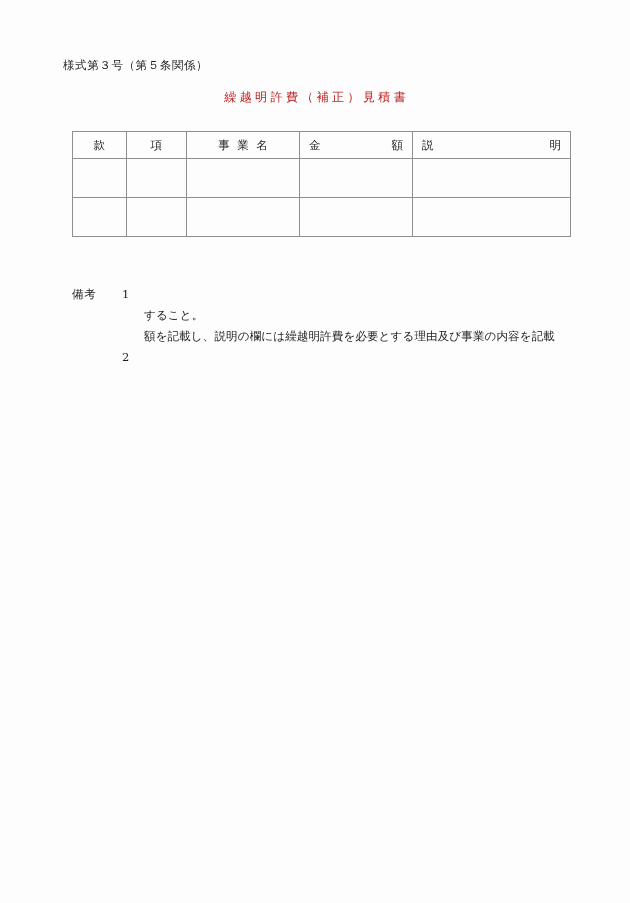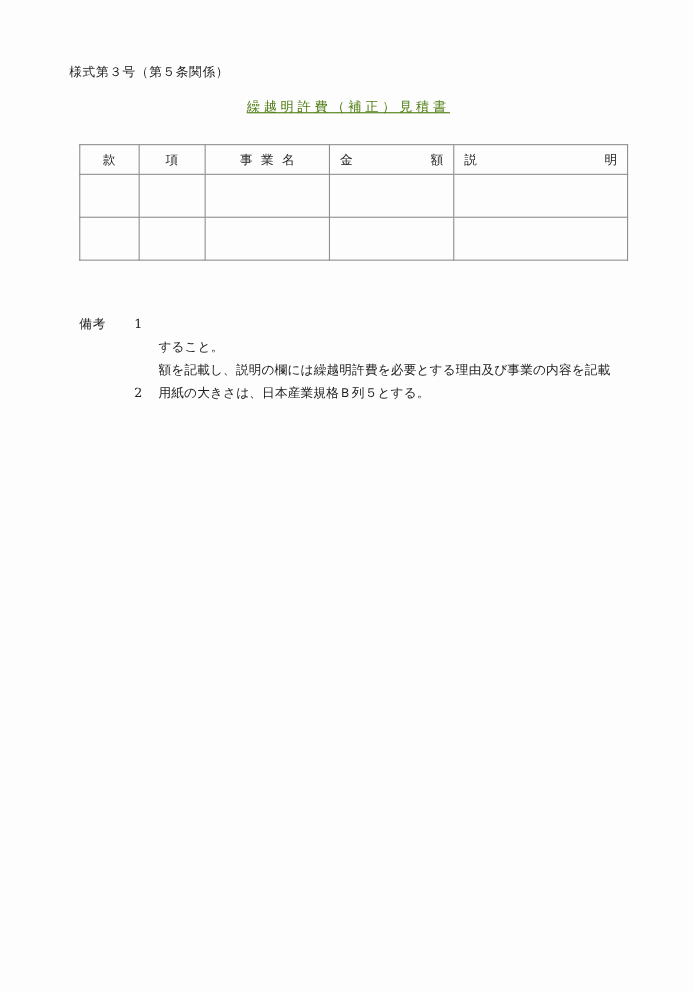--- a/index.html
+++ b/index.html
@@ -39,22 +39,21 @@
   .doc-title {
     position: absolute;
     left: 0;
     top: 89px;
     width: 630px;
     text-align: center;
     font-size: 12px;
     letter-spacing: 3.4px;
     text-indent: 3.4px;
     white-space: nowrap;
-    color: #4d7c0f;
-    text-decoration: underline;
+    color: #b91c1c;
   }
 
   
   .form-table {
     position: absolute;
     left: 72px;
     top: 131px;
     width: 498px;
     border-collapse: collapse;
     table-layout: fixed;
@@ -215,18 +214,17 @@
       <span class="note-num">1</span>
     </div>
 
     <div class="note-cont">すること。</div>
 
     <div class="note-cont">額を記載し、説明の欄には繰越明許費を必要とする理由及び事業の内容を記載</div>
 
     <div class="notes-row note-block-2">
       <span class="notes-label"></span>
       <span class="note-num">2</span>
-      <span class="note-body">用紙の大きさは、日本産業規格Ｂ列５とする。</span>
     </div>
 
   </div>
 
 </div>
 
 </body></html>

